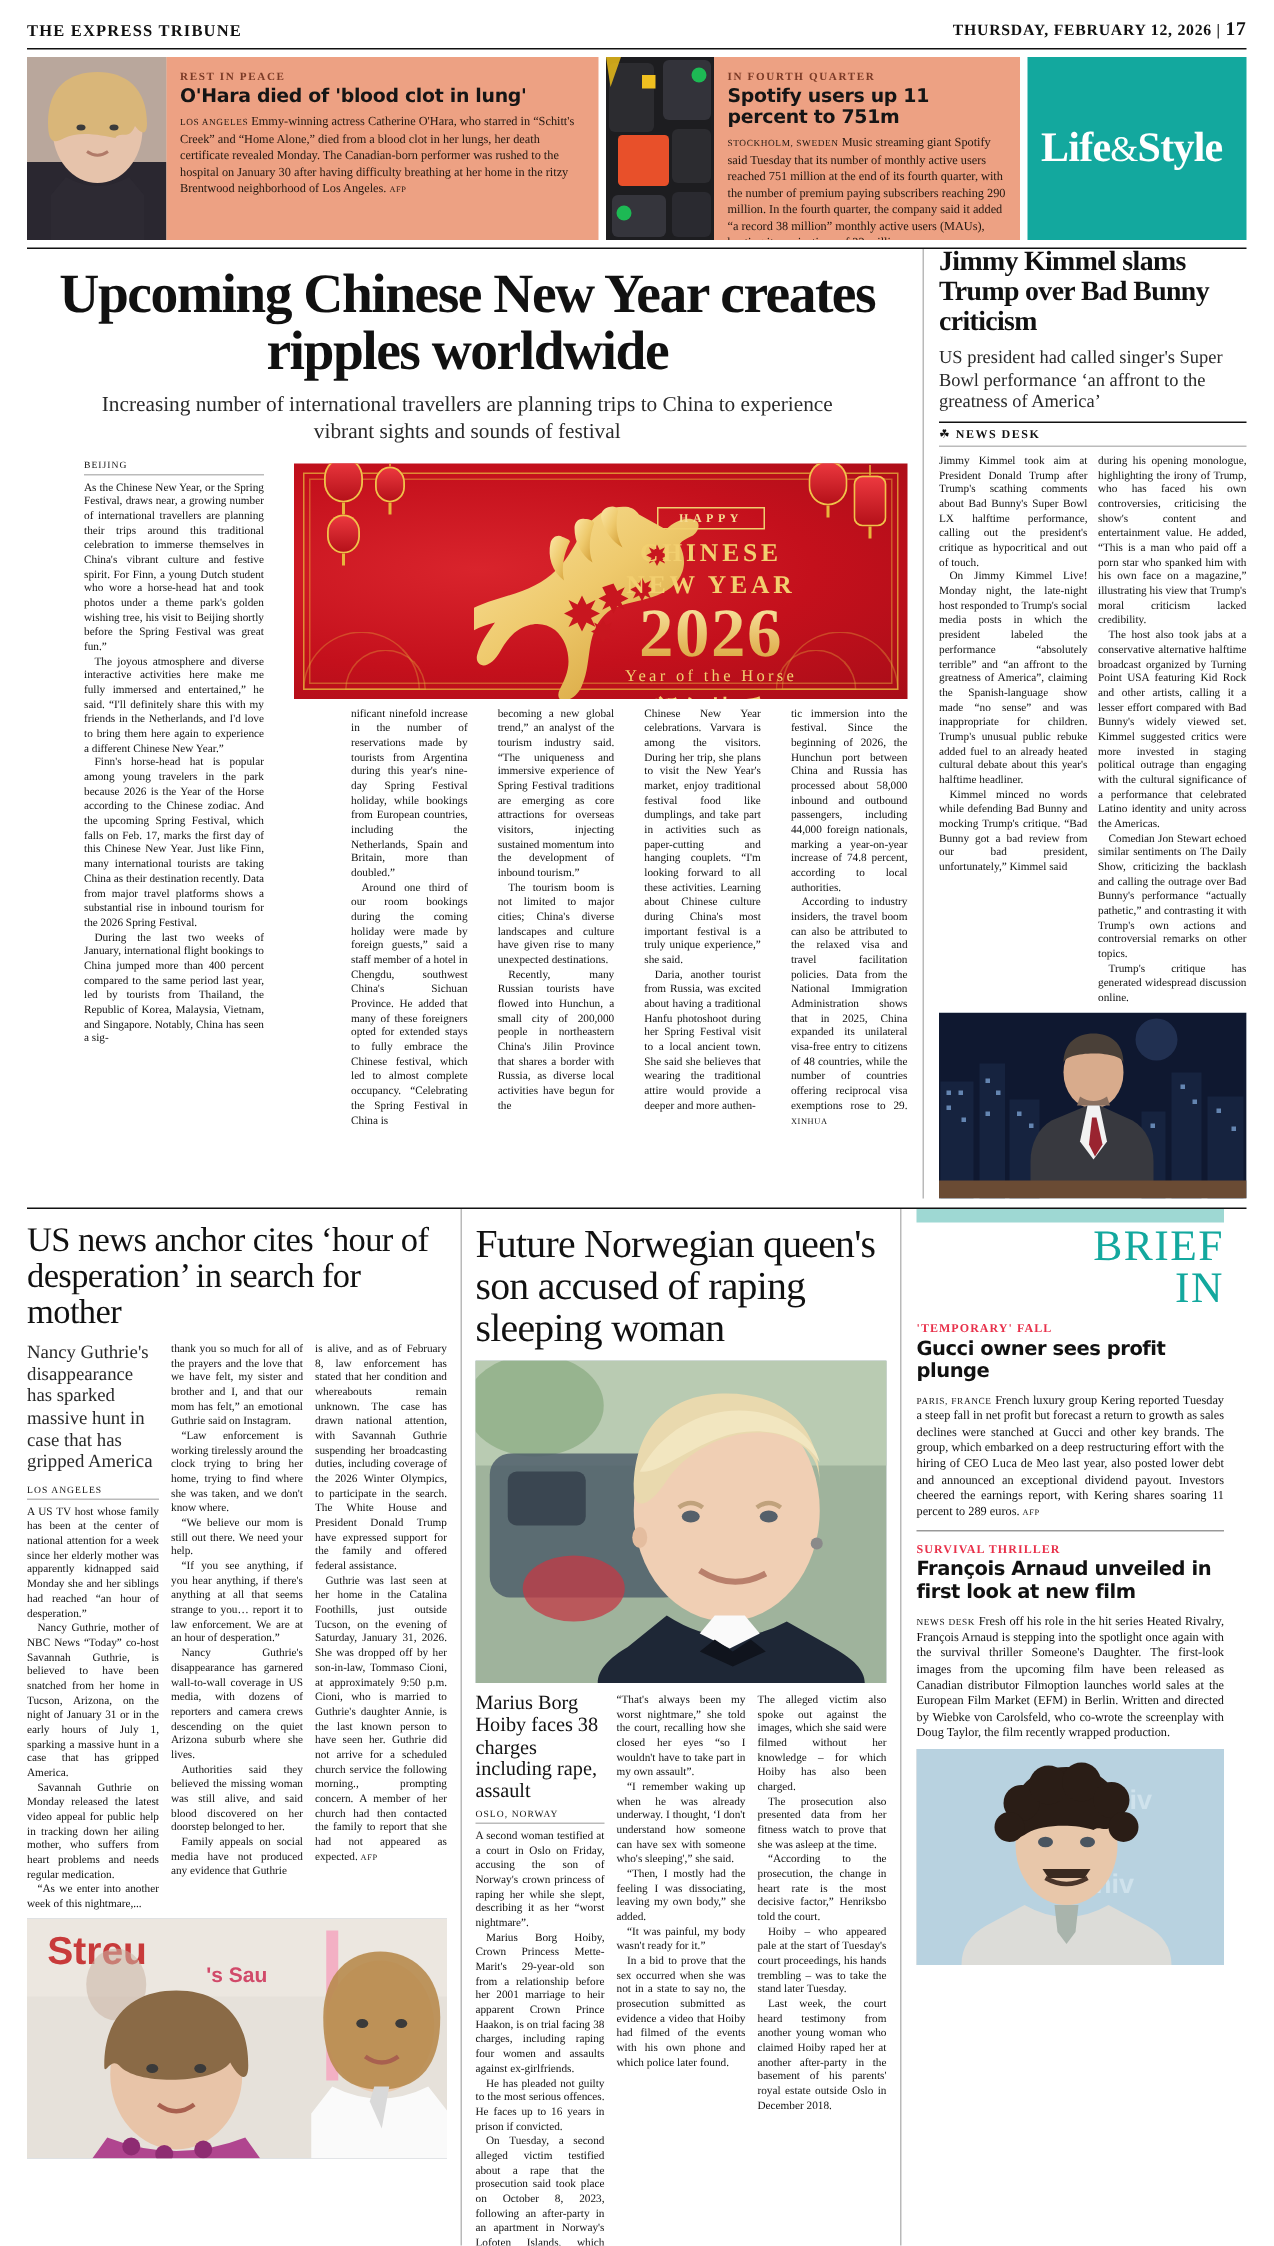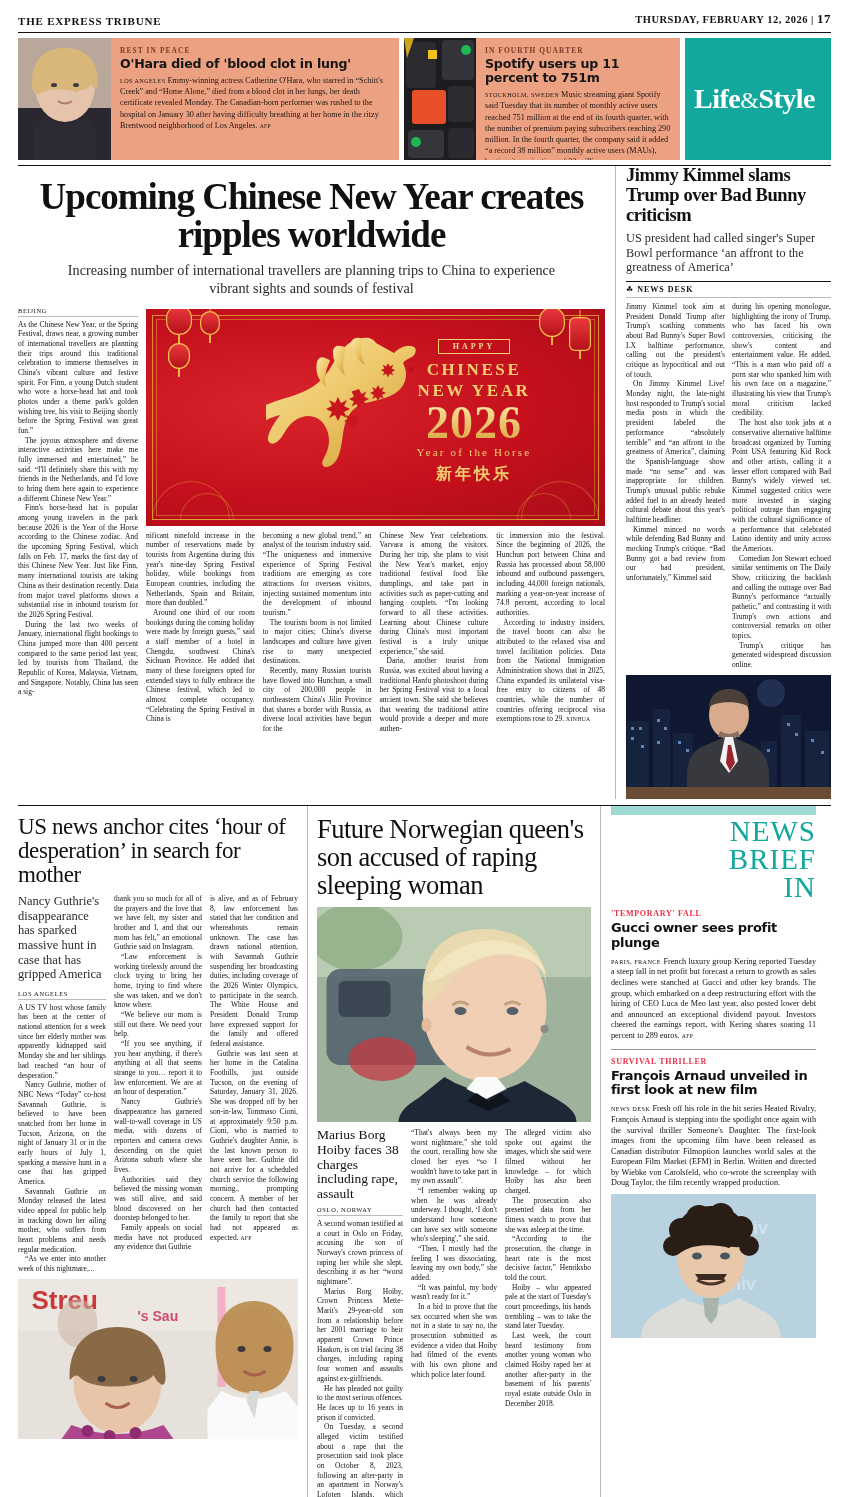--- a/index.html
+++ b/index.html
@@ -68,36 +68,36 @@
   .side-col { width:215px; padding-left:10px; }
 
   .lead-head {
     font-size:37px; line-height:1.02; font-weight:700;
     text-align:center; letter-spacing:-1px; margin:12px 6px 0 6px;
   }
   .lead-sub {
     font-size:14.2px; line-height:1.24; text-align:center;
     margin:9px 28px 9px 28px; color:#2a2a2a;
   }
-  .lead-cols { display:flex; gap:8px; margin-top:2px; }
+  .lead-cols { display:flex; gap:20px; margin-top:2px;margin-left:38px; }
   .lc { flex:1; min-width:0; }
   .col-dateline {
     font-size:6.4px; letter-spacing:.7px; text-transform:uppercase;
     border-bottom:.7px solid #bbb; padding-bottom:2px; margin-bottom:3px;
   }
   .btext {
     font-size:7.5px; line-height:1.29; text-align:justify;
     hyphens:auto; -webkit-hyphens:auto;
   }
   .btext p { text-indent:7px; }
   .btext p:first-child { text-indent:0; }
 
   
   .cny {
-    position:relative; height:217px; margin:2px 0 5px 0;
+    position:relative; height:157px; margin:2px 0 5px 0;
     background:radial-gradient(ellipse at 30% 45%, #d9242c 0%, #c4101c 55%, #a80d18 100%);
     overflow:hidden;
   }
   .cny .frame {
     position:absolute; inset:6px; border:1.4px solid #e8b53c; opacity:.75;
   }
   .cny .frame2 { position:absolute; inset:10px; border:.8px solid #e8b53c; opacity:.45; }
   .lantern {
     position:absolute; width:26px; height:30px; border-radius:50%/44%;
     background:linear-gradient(180deg,#ee3a40,#b30f18);
@@ -548,21 +548,20 @@
             <p>Hoiby – who appeared pale at the start of Tuesday's court proceedings, his hands trembling – was to take the stand later Tuesday.</p>
             <p>Last week, the court heard testimony from another young woman who claimed Hoiby raped her at another after-party in the basement of his parents' royal estate outside Oslo in December 2018.</p>
           </div>
         </div>
       </div>
     </div>
 
     <div class="low-c">
       <div class="nib-bar"></div>
       <div class="nib-head">
-        <div>NEWS</div>
         <div>BRIEF</div>
         <div>IN</div>
       </div>
 
       <div>
         <div class="nib-kicker">'TEMPORARY' FALL</div>
         <div class="nib-title">Gucci owner sees profit plunge</div>
         <div class="btext" style="font-size:8.2px">
           <p>
             <span class="dateline">PARIS, FRANCE</span>

